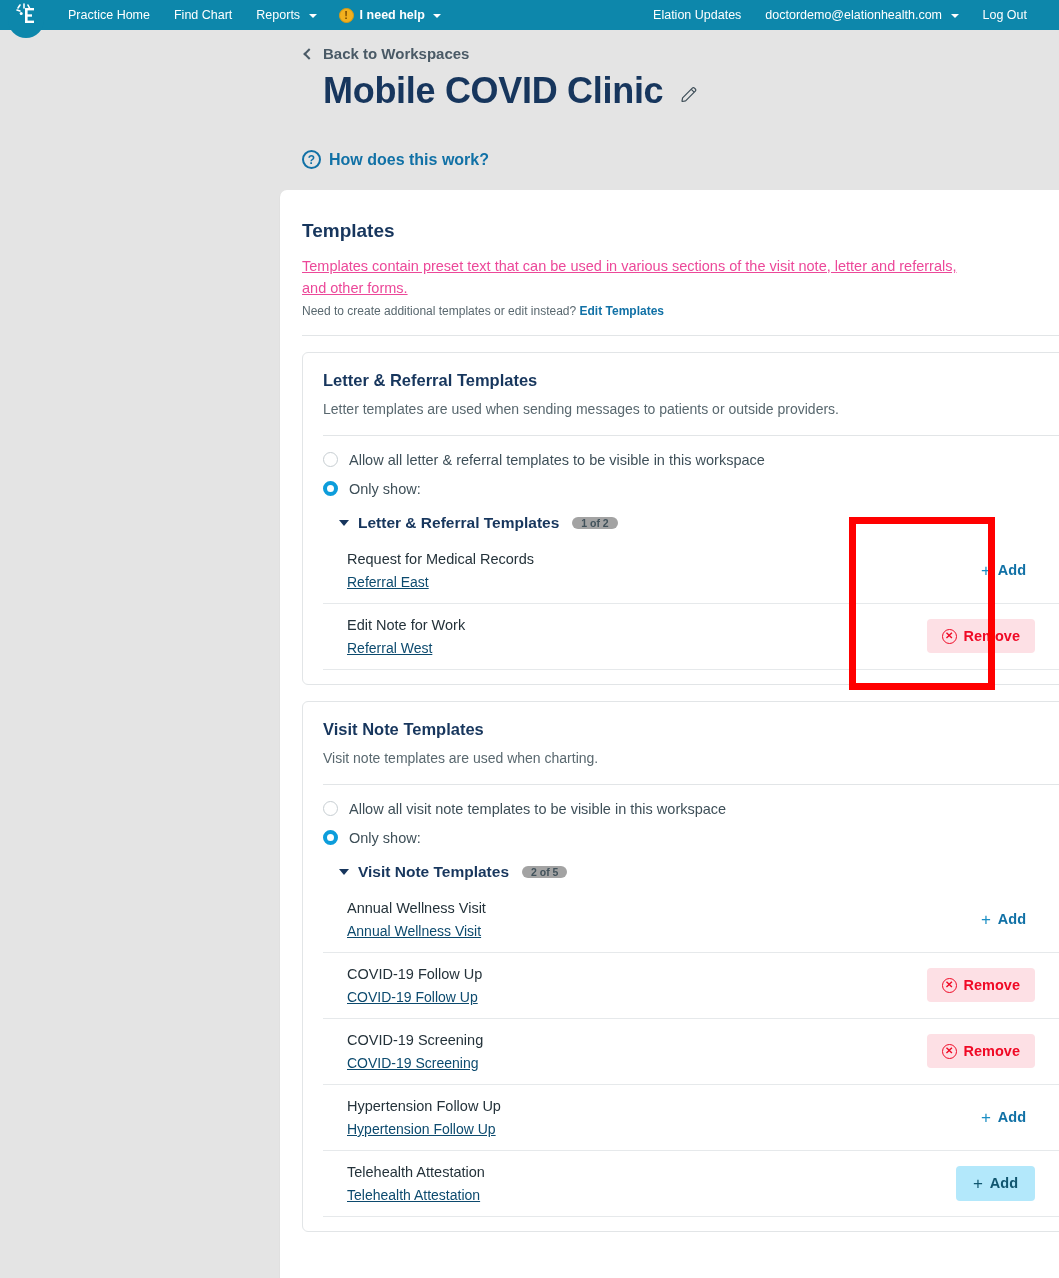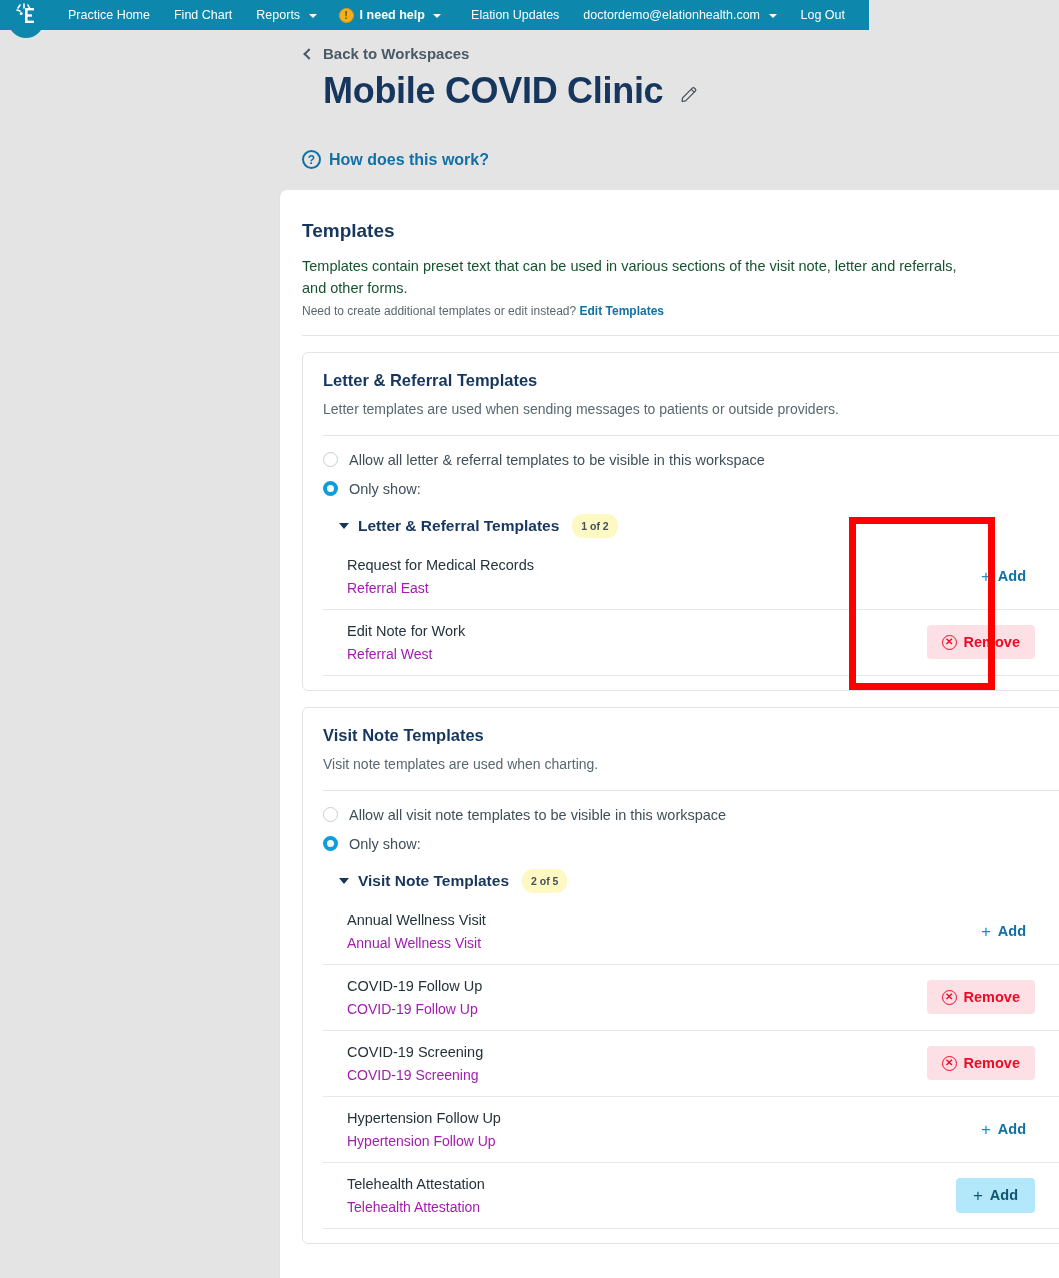--- a/index.html
+++ b/index.html
@@ -7,21 +7,21 @@
     margin: 0; padding: 0;
     width: 1059px; height: 1278px;
     background: #e4e4e4;
     font-family: "Liberation Sans", sans-serif;
     overflow: hidden;
   }
 
   
   .topnav {
     position: absolute; top: 0; left: 0;
-    width: 869px; height: 30px;
+    width: 1059px; height: 30px;
     background: #0d87ab;
     display: flex; align-items: flex-end;
     color: #ffffff;
     font-size: 12.5px;
     z-index: 20;
   }
   .logo-wrap {
     position: absolute; top: 0; left: 8px;
     width: 36px; height: 44px;
     z-index: 30;
@@ -30,21 +30,21 @@
     position: absolute; top: -6px; left: 0;
     width: 36px; height: 44px;
     background: #0d87ab;
     border-radius: 0 0 18px 18px;
   }
   .logo-glyph {
     position: absolute; top: 2px; left: 0;
     width: 36px; height: 26px;
   }
   .nav-left { margin-left: 56px; display: flex; align-items: center; gap: 0px; }
-  .nav-right { margin-left: auto; display: flex; align-items: center; padding-right: 12px; }
+  .nav-right { margin-left: auto; display: flex; align-items: center; padding-right: 20px; }
   .nav-item {
     padding: 0 12px; height: 30px; line-height: 30px;
     white-space: nowrap; cursor: pointer;
     color: #ffffff;
   }
   .nav-item.bold { font-weight: bold; padding-left: 4px; }
   .caret {
     display: inline-block;
     width: 0; height: 0; margin-left: 5px;
     vertical-align: middle;
@@ -100,21 +100,21 @@
   
   .card {
     position: absolute; top: 190px; left: 280px;
     width: 826px; height: 1088px;
     background: #ffffff;
     border-radius: 7px 7px 0 0;
     box-shadow: 0 1px 2px rgba(0,0,0,0.07);
     padding: 24px 22px 0 22px;
   }
   .sec-title { font-size: 19px; font-weight: bold; color: #17365d; margin: 6px 0 13px 0; }
-  .sec-desc { font-size: 14.5px; color: #14532d; line-height: 1.55; max-width: 680px; }
+  .sec-desc { font-size: 14.5px; color: #ec4899; line-height: 1.55; max-width: 680px; text-decoration: underline; }
   .sec-note { font-size: 12px; color: #59686f; margin-top: 4px; }
   .sec-note a { color: #1171a6; font-weight: bold; text-decoration: none; cursor: pointer; }
   .divider { height: 1px; background: #e2e5e7; margin: 17px 0 0 0; }
 
   
   .panel {
     border: 1px solid #e2e5e7; border-radius: 6px;
     margin-top: 16px; padding: 18px 20px 14px 20px;
     position: relative;
   }
@@ -137,36 +137,36 @@
   }
   .tri {
     width: 0; height: 0;
     border-left: 5px solid transparent;
     border-right: 5px solid transparent;
     border-top: 6px solid #17365d;
     cursor: pointer;
   }
   .group-name { font-size: 15.5px; font-weight: bold; color: #17365d; }
   .badge {
-    background: #fef9c3; color: #41525b;
-    border-radius: 11px; padding: 6px 9px;
+    background: #a3a3a3; color: #41525b;
+    border-radius: 11px; padding: 0 9px;
     font-size: 10.5px; font-weight: bold;
     margin-left: 4px;
   }
 
   .tmpl-row {
     display: flex; align-items: center;
     padding: 13px 0 13px 24px;
     border-bottom: 1px solid #e6e9eb;
     min-height: 60px;
   }
   .tmpl-row:last-child { border-bottom: 1px solid #e6e9eb; }
   .tmpl-texts { flex: 1 1 auto; }
   .tmpl-name { font-size: 14.5px; font-weight: normal; color: #24323a; margin-bottom: 7px; }
-  .tmpl-sub { font-size: 14px; color: #a21caf; }
+  .tmpl-sub { font-size: 14px; color: #0c4a6e; text-decoration: underline; }
   .tmpl-action { flex: none; width: 150px; display: flex; justify-content: flex-end; padding-right: 28px; }
 
   .btn-add {
     display: inline-flex; align-items: center; gap: 7px;
     color: #1171a6; background: transparent;
     border: none; font-size: 14.5px; font-weight: bold;
     cursor: pointer; padding: 7px 9px; border-radius: 4px;
     font-family: "Liberation Sans", sans-serif;
   }
   .btn-add .plus { font-size: 17px; font-weight: normal; line-height: 1; color: #1a8ec4; }

